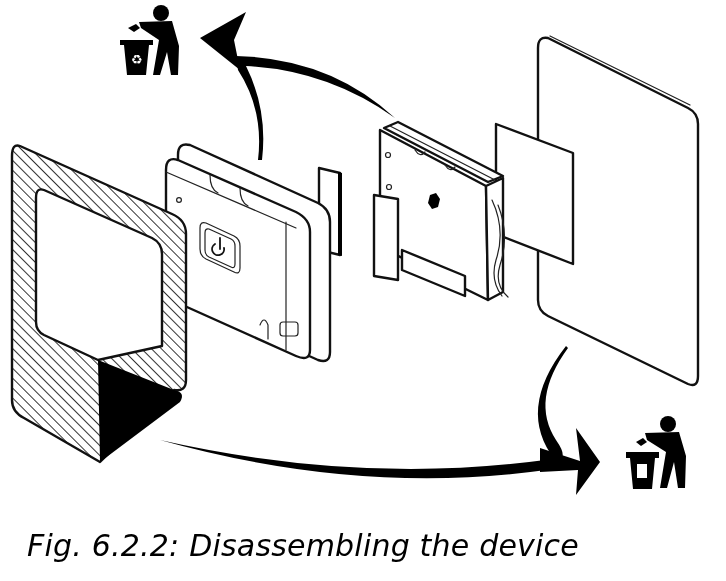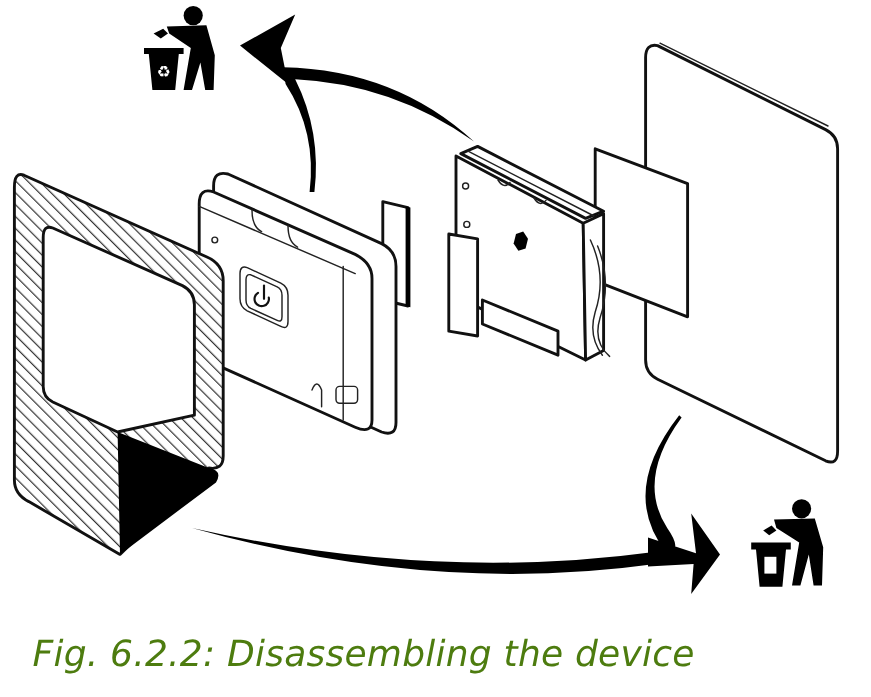--- a/index.html
+++ b/index.html
@@ -1,21 +1,21 @@
 <!DOCTYPE html>
 <html><head>
 <meta charset="utf-8">
 <style>
   html, body { margin: 0; padding: 0; background: #ffffff; }
   body { width: 726px; height: 581px; position: relative; overflow: hidden; font-family: "DejaVu Sans", sans-serif; }
   #figure { position: absolute; left: 0; top: 0; width: 726px; height: 520px; }
   #caption {
     position: absolute; left: 0; top: 528px; width: 606px; text-align: center;
     font-family: "DejaVu Sans", sans-serif; font-style: italic; font-size: 30px;
-    color: #4d7c0f; letter-spacing: 0.2px;
+    color: #000000; letter-spacing: 0.2px;
   }
   .ln { fill: none; stroke: #111; stroke-width: 2.4; stroke-linejoin: round; stroke-linecap: round; }
   .thin { fill: none; stroke: #222; stroke-width: 1.2; stroke-linejoin: round; stroke-linecap: round; }
   .wfill { fill: #fff; stroke: #111; stroke-width: 2.4; stroke-linejoin: round; }
   .blk { fill: #000; stroke: none; }
 </style>
 </head>
 <body>
 
 <svg id="figure" viewBox="0 0 726 520" xmlns="http://www.w3.org/2000/svg">

